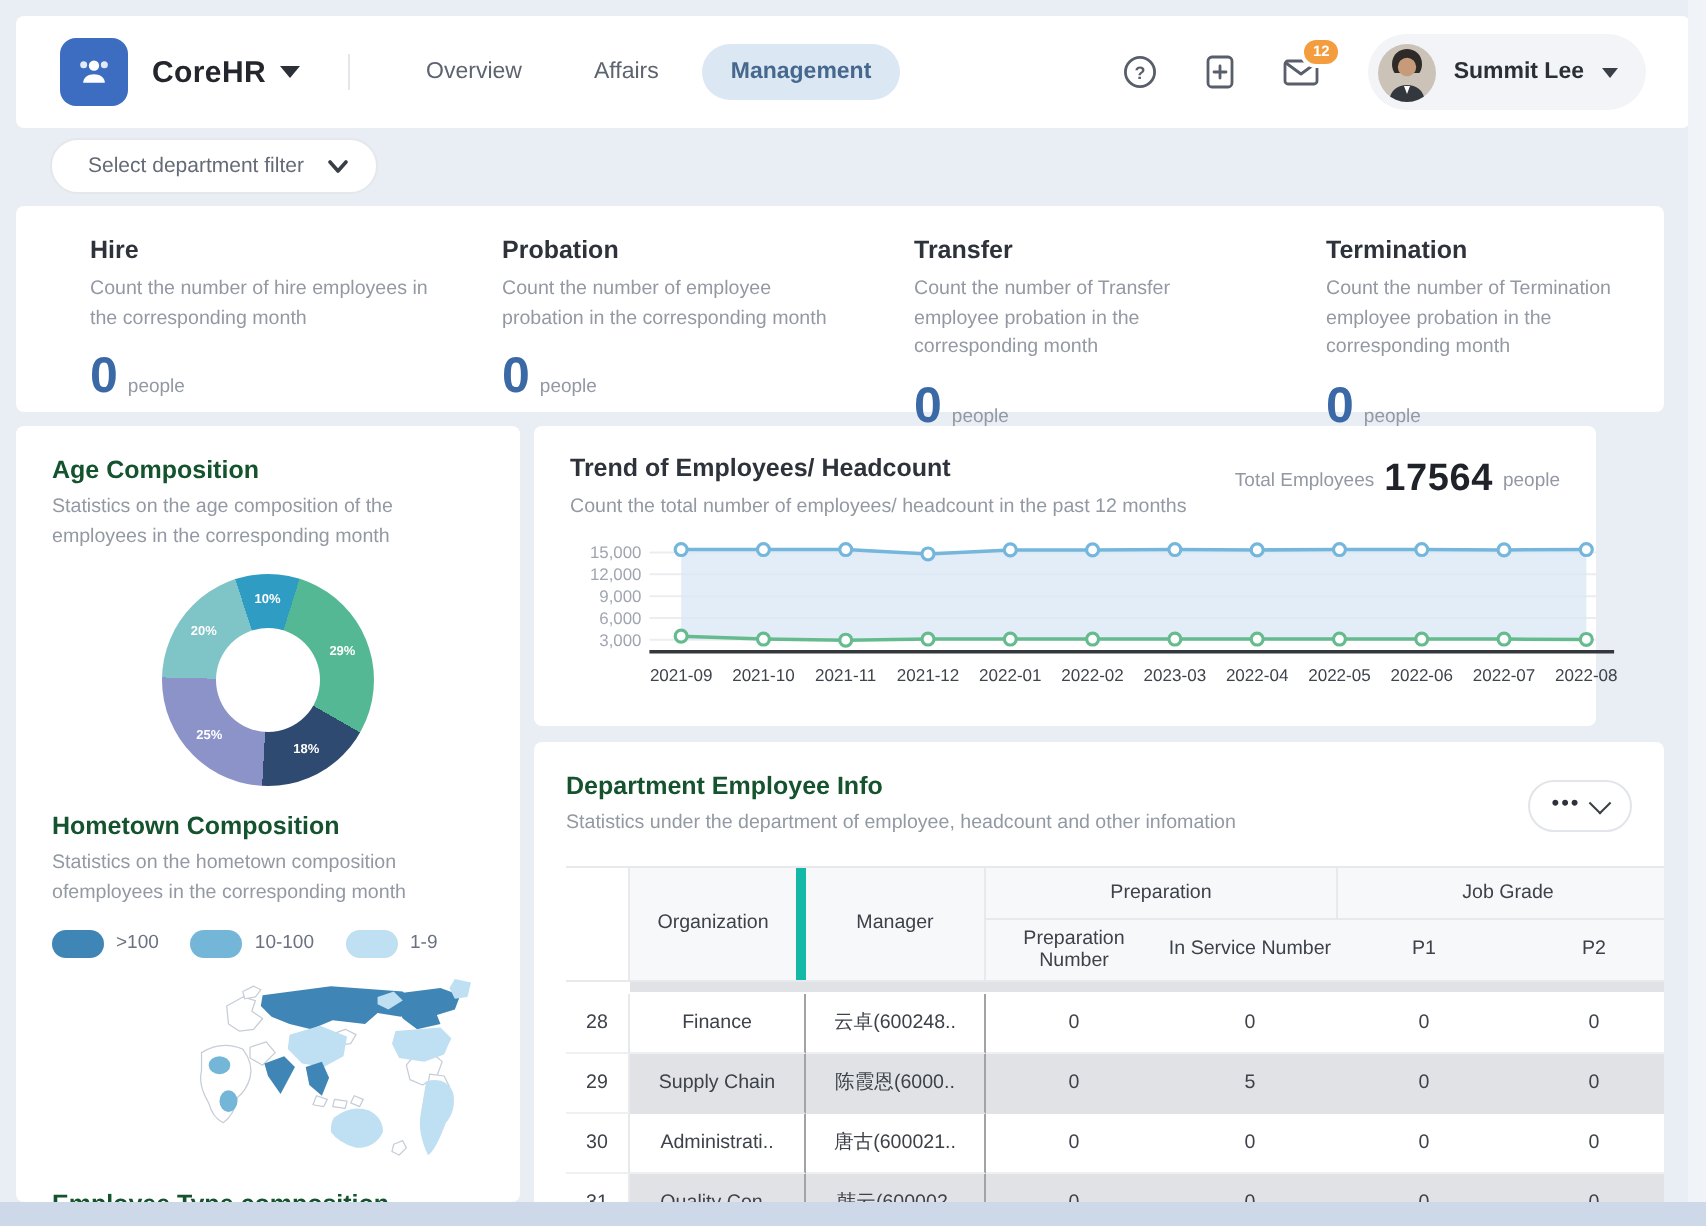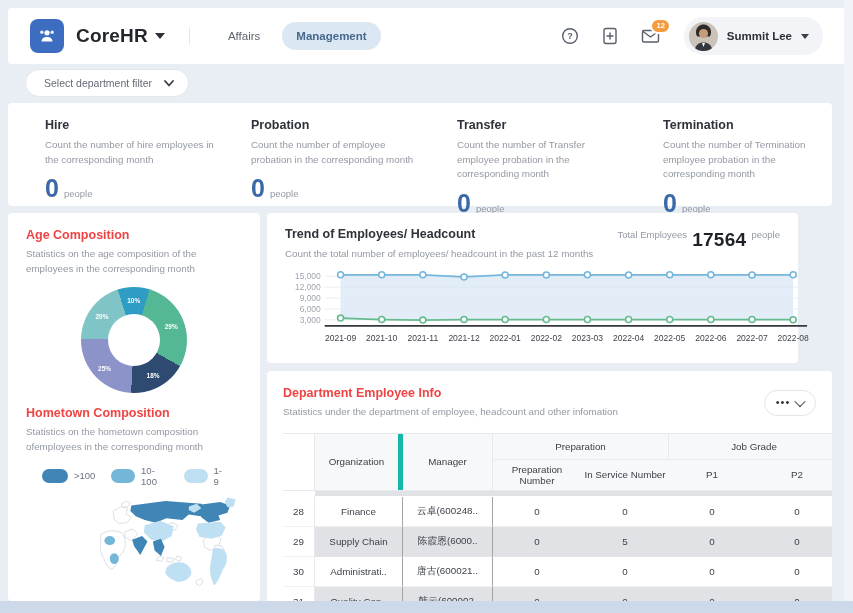--- a/index.html
+++ b/index.html
@@ -3,21 +3,21 @@
 <meta charset="utf-8">
 <style>
 *{box-sizing:border-box;margin:0;padding:0}
 html,body{width:853px;height:613px}
 body{background:#e9edf4;font-family:"Liberation Sans","DejaVu Sans",sans-serif;overflow:hidden;position:relative;color:#2e323a}
 
 .navbar{position:absolute;left:8px;top:8px;width:837px;height:56px;background:#fff;border-radius:4px;display:flex;align-items:center;justify-content:space-between;padding:0 22px}
 .nav-left{display:flex;align-items:center}
 .logo{width:34px;height:34px;border-radius:8px;background:#3d6dc1;display:flex;align-items:center;justify-content:center;cursor:pointer}
 .brand{display:flex;align-items:center;gap:7px;margin-left:12px;cursor:pointer}
-.brand b{font-size:19px;color:#23262c;letter-spacing:.2px}
+.brand b{font-size:15px;color:#23262c;letter-spacing:.2px}
 .caret{width:0;height:0;border-left:5px solid transparent;border-right:5px solid transparent;border-top:6px solid #2b2f36}
 .nav-divider{width:1px;height:18px;background:#e3e6ea;margin:0 24px}
 .nav-items{display:flex;align-items:center;gap:8px}
 .nav-items a{font-size:11.5px;color:#5d646f;padding:8px 14px;border-radius:16px;cursor:pointer;text-decoration:none}
 .nav-items a.active{background:#dbe7f2;color:#47688e;font-weight:bold}
 .nav-right{display:flex;align-items:center;gap:20px}
 .nav-ic{width:20px;height:20px;cursor:pointer;position:relative}
 .badge{position:absolute;top:-8px;right:-11px;background:#f49d3f;color:#fff;font-size:7.5px;font-weight:bold;border-radius:9px;padding:2px 4px;border:2px solid #fff;line-height:1}
 .user-pill{background:#f2f4f7;border-radius:19px;height:38px;display:flex;align-items:center;padding:0 14px 0 5px;gap:9px;cursor:pointer;margin-left:4px}
 .avatar{width:29px;height:29px;border-radius:50%;overflow:hidden;flex:none}
@@ -28,37 +28,37 @@
 
 .stats-card{position:absolute;left:8px;top:103px;width:824px;height:103px;background:#fff;border-radius:4px;display:flex;padding:15px 0}
 .stat{width:25%;padding-left:37px}
 .stat h3{font-size:12.5px;color:#2e323a;margin:0 0 6px}
 .stat p{font-size:9.8px;color:#9399a3;line-height:1.5;max-width:190px}
 .stat-val{margin-top:7px;display:flex;align-items:baseline}
 .stat-val b{font-size:25px;color:#3a69a6}
 .stat-val span{font-size:9.5px;color:#9399a3;margin-left:5px}
 
 .left-card{position:absolute;left:8px;top:213px;width:252px;height:388px;background:#fff;border-radius:4px;padding:15px 18px}
-.sec-title{font-size:12.5px;color:#ef4444;margin-bottom:5px}
+.sec-title{font-size:12.5px;color:#14532d;margin-bottom:5px}
 .sec-desc{font-size:9.8px;color:#9399a3;line-height:1.5}
 .donut-wrap{width:106px;height:106px;position:relative;margin:11px auto 13px}
 .donut{width:106px;height:106px;border-radius:50%;position:relative}
 .donut::after{content:"";position:absolute;left:27px;top:27px;width:52px;height:52px;background:#fff;border-radius:50%;z-index:1}
 .donut-label{position:absolute;transform:translate(-50%,-50%);font-size:6.5px;font-weight:bold;color:#fff;z-index:2}
-.legend{display:flex;align-items:center;gap:16px;margin:10px 16px 6px}
+.legend{display:flex;align-items:center;gap:16px;margin:10px 0 6px}
 .legend-item{display:flex;align-items:center;gap:6px}
 .sw{width:26px;height:14px;border-radius:7px}
 .legend-lab{font-size:9.5px;color:#6a7280}
 .map{width:216px;height:106px;display:block}
 .etype{margin-top:4px}
 
 .trend-card{position:absolute;left:267px;top:213px;width:531px;height:150px;background:#fff;border-radius:4px;padding:14px 18px}
 .trend-head{display:flex;justify-content:space-between;align-items:flex-start}
 .trend-title{font-size:12.5px;color:#2e323a;margin-bottom:6px}
-.trend-total{display:flex;align-items:flex-start;gap:5px;margin-top:2px}
+.trend-total{display:flex;align-items:center;gap:5px;margin-top:2px}
 .trend-total .lab,.trend-total .unit{font-size:9.5px;color:#9399a3}
 .trend-total b{font-size:19px;color:#1f2329;letter-spacing:.3px}
 .trend-svg{width:529px;height:90px;margin-top:0}
 
 .dept-card{position:absolute;left:267px;top:371px;width:565px;height:242px;background:#fff;border-radius:4px;padding:15px 0 0 16px;overflow:hidden}
 .dept-head{display:flex;justify-content:space-between;align-items:center;padding-right:16px}
 .menu-btn{border:1px solid #e2e5e9;border-radius:14px;height:26px;min-width:52px;display:flex;align-items:center;justify-content:center;gap:6px;background:#fff;cursor:pointer}
 .menu-dots{font-size:11px;color:#2e323a;letter-spacing:1px;line-height:1}
 .chev{width:8px;height:8px;border-right:1.5px solid #3a3f47;border-bottom:1.5px solid #3a3f47;transform:rotate(45deg) translate(-1px,-1px)}
 .table{width:556px;margin-top:13px;font-size:9.8px;color:#3d424a}
@@ -94,20 +94,21 @@
         <circle cx="5.8" cy="7.6" r="2.1" fill="#fff" opacity=".85"></circle>
         <circle cx="18.2" cy="7.6" r="2.1" fill="#fff" opacity=".85"></circle>
       </svg>
     </div>
     <div class="brand">
       <b>CoreHR</b>
       <span class="caret"></span>
     </div>
     <div class="nav-divider"></div>
     <nav class="nav-items">
+      <a>Overview</a>
       <a>Affairs</a>
       <a class="active">Management</a>
     </nav>
   </div>
   <div class="nav-right">
     <div class="nav-ic">
       <svg width="20" height="20" viewBox="0 0 20 20">
         <circle class="ic-stroke" cx="10" cy="10" r="7.3"></circle>
         <text x="10" y="13.4" text-anchor="middle" font-size="9" font-weight="bold" fill="#585f6a">?</text>
       </svg>

